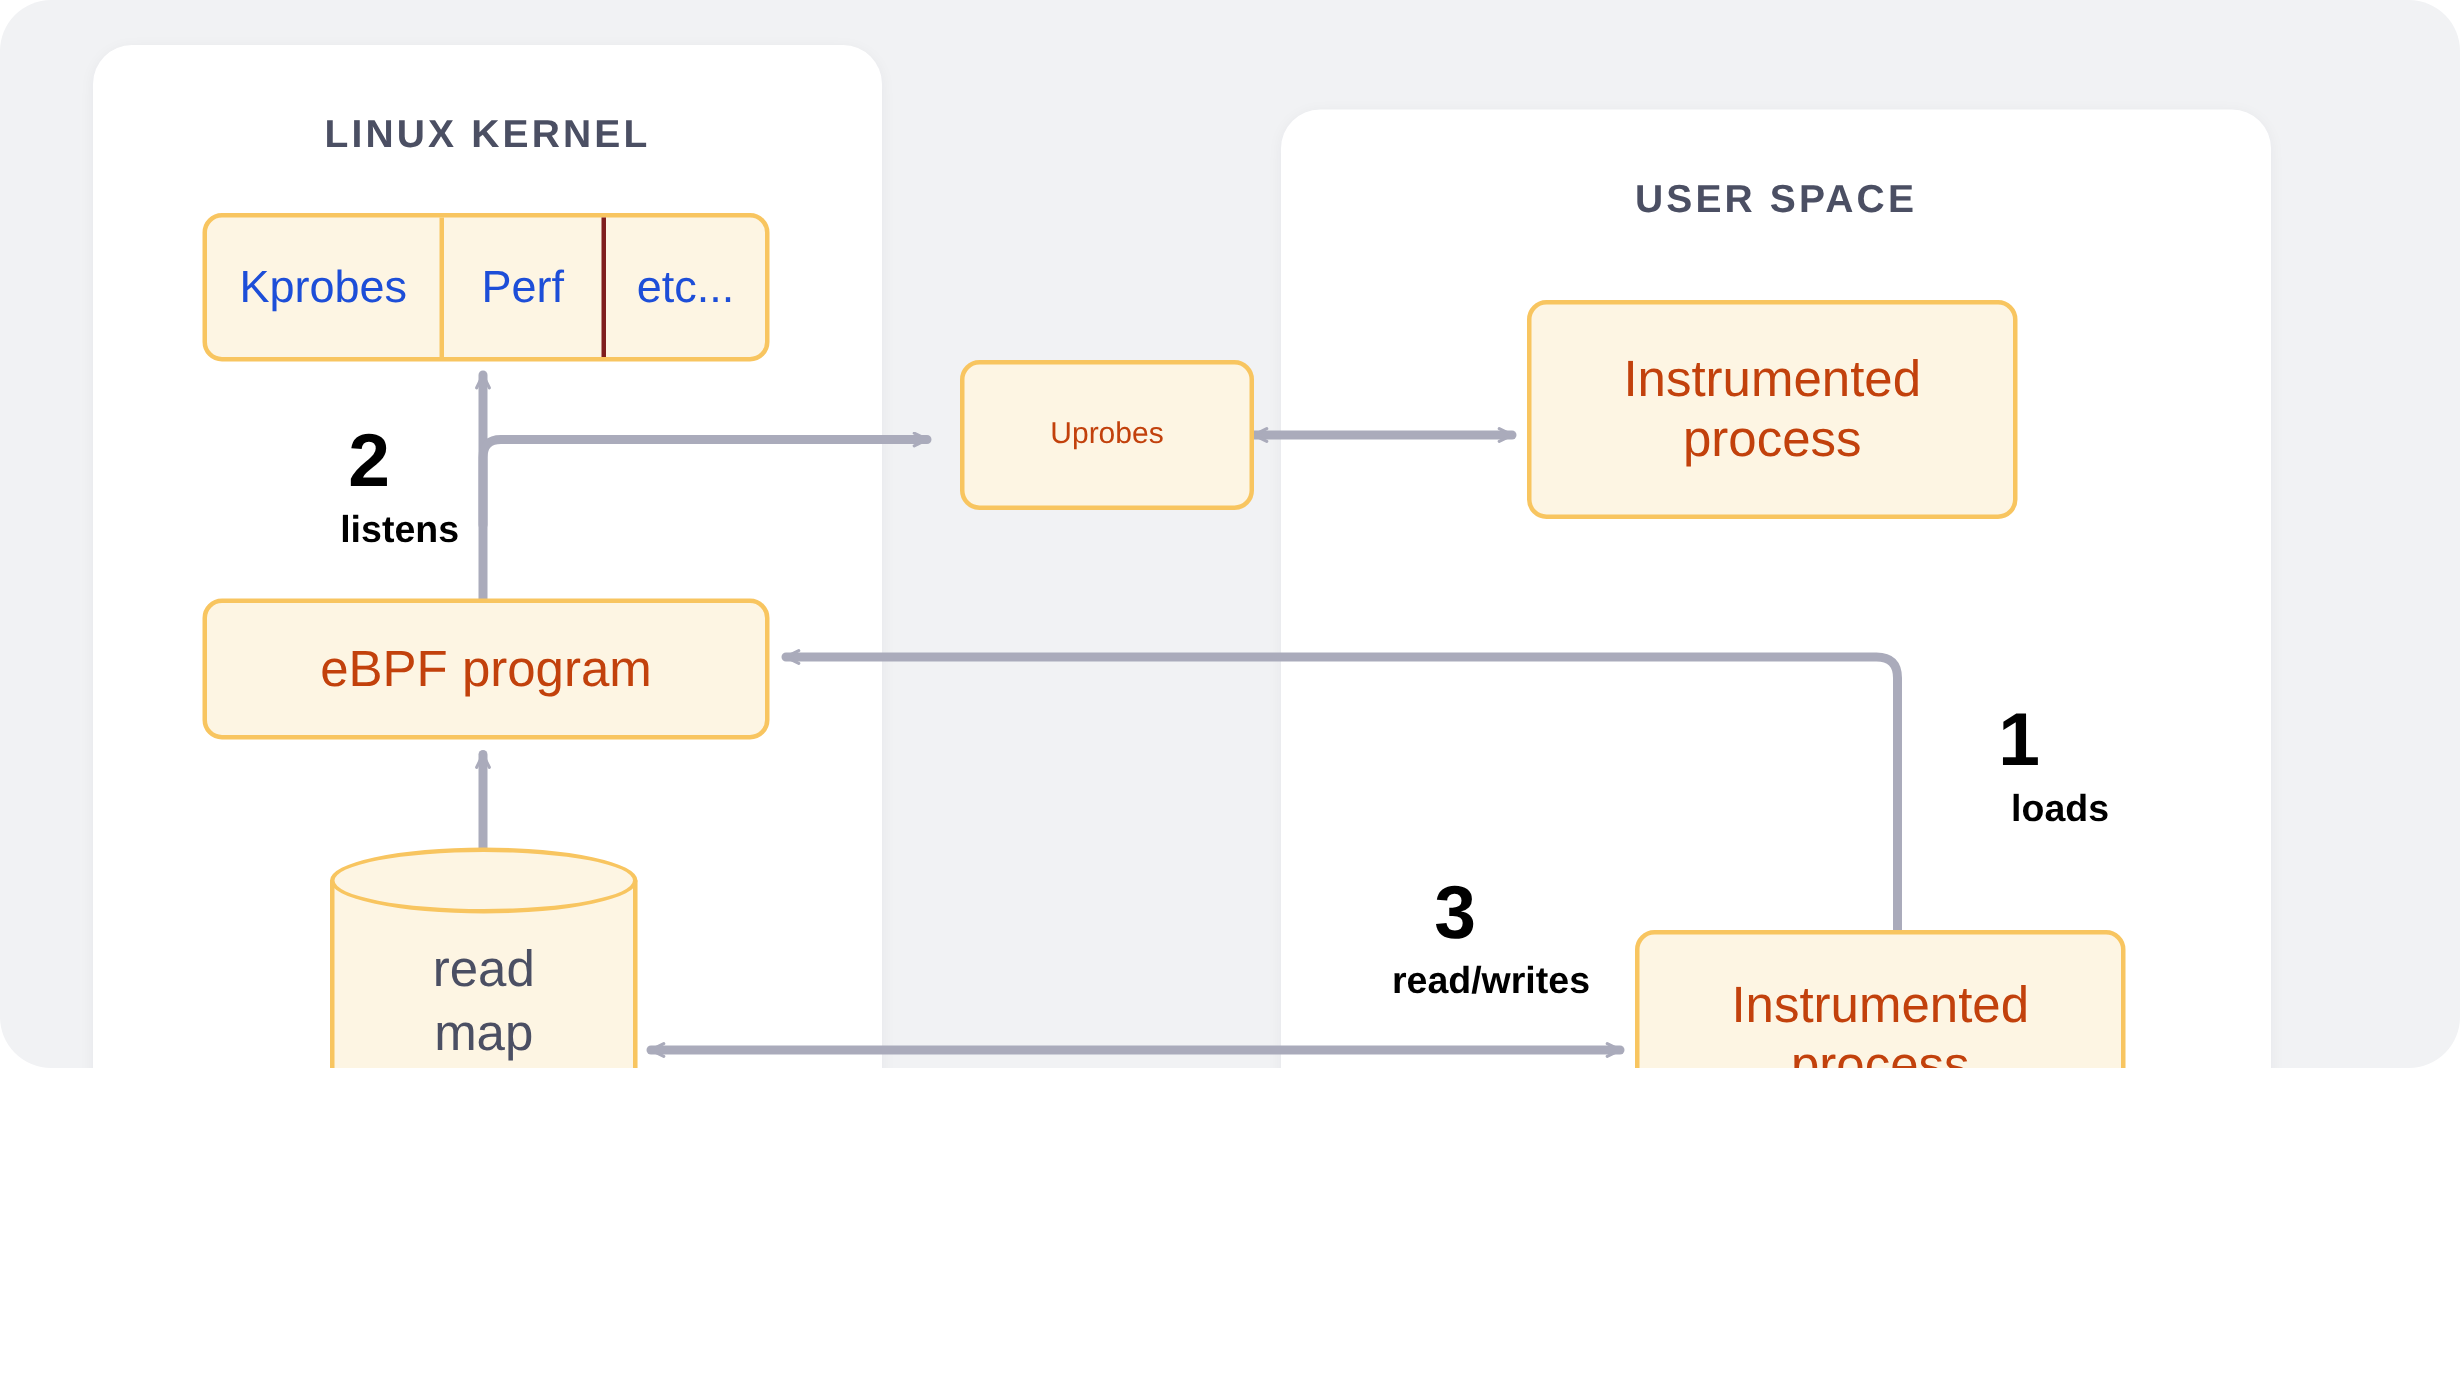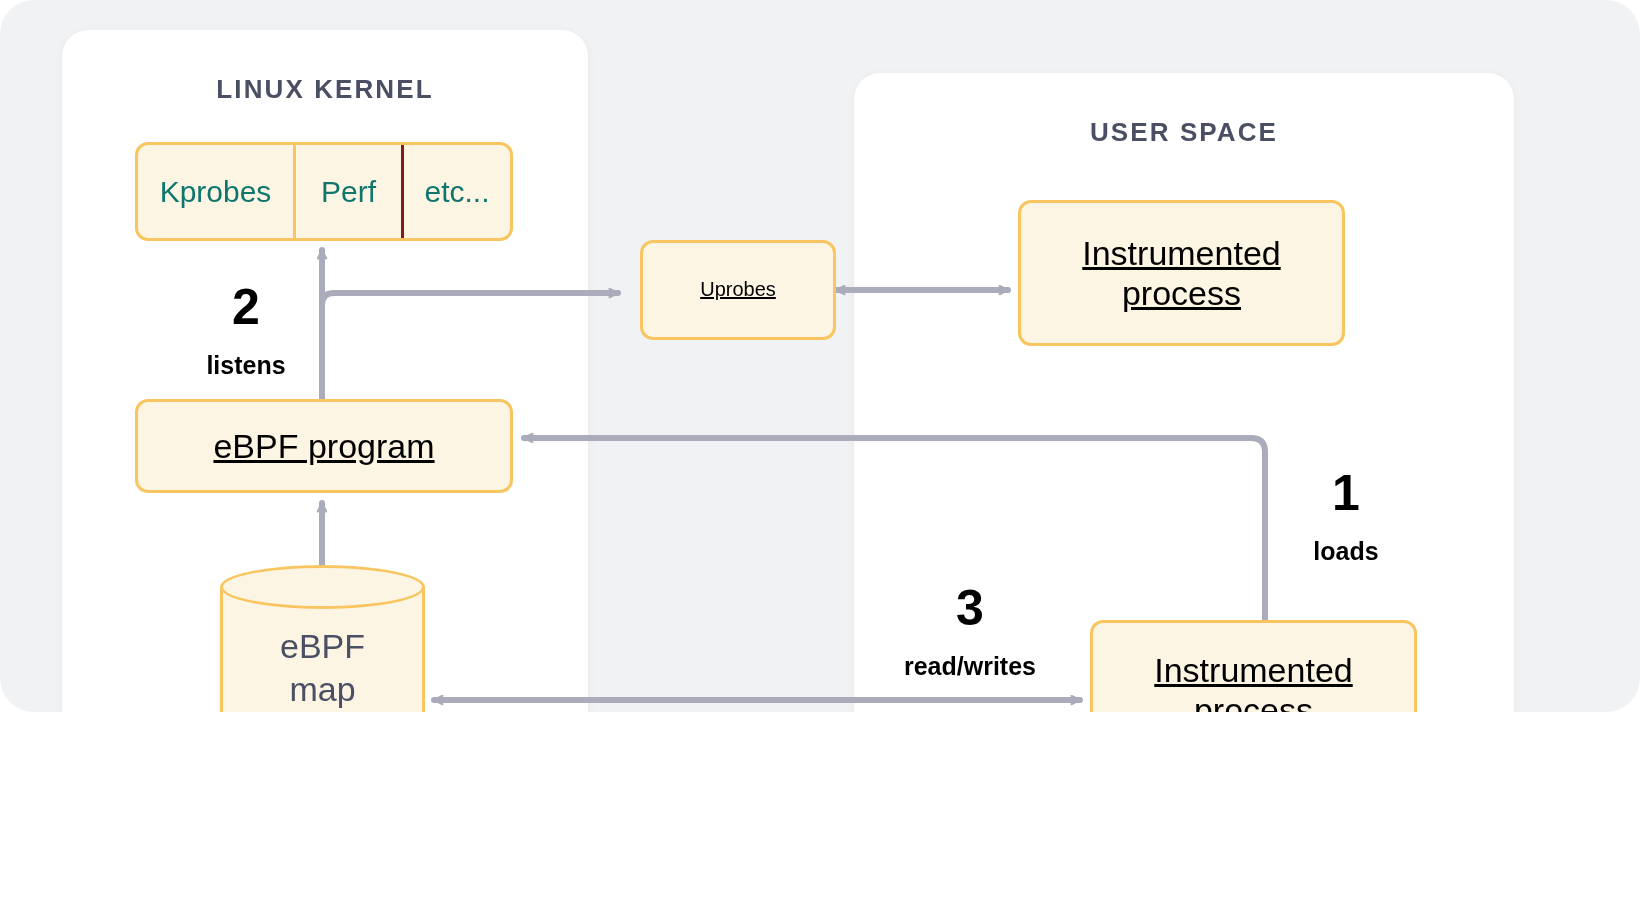--- a/index.html
+++ b/index.html
@@ -46,42 +46,41 @@
   .node {
     position: absolute;
     background: #fdf5e3;
     border: 3px solid #f8c560;
     border-radius: 13px;
     box-sizing: border-box;
     display: flex;
     align-items: center;
     justify-content: center;
     text-align: center;
-    color: #000000;
+    color: #c2410c;
     font-family: "Liberation Sans", sans-serif;
     line-height: 1.18;
-    text-decoration: underline;
   }
 
   
   #probe-strip {
     position: absolute;
     left: 135px; top: 142px;
     width: 378px; height: 99px;
     background: #fdf5e3;
     border: 3px solid #f8c560;
     border-radius: 13px;
     box-sizing: border-box;
     display: flex;
   }
   #probe-strip .cell {
     display: flex;
     align-items: center;
     justify-content: center;
-    color: #0f766e;
+    color: #1d4ed8;
     font-size: 30px;
     box-sizing: border-box;
   }
   #probe-strip .cell-kprobes { width: 158px; border-right: 3px solid #f8c560; }
   #probe-strip .cell-perf    { width: 108px; border-right: 3px solid #7f1d1d; }
   #probe-strip .cell-etc     { width: 106px; }
 
   #node-ebpf-program {
     left: 135px; top: 399px; width: 378px; height: 94px;
     font-size: 34px;
@@ -153,21 +152,22 @@
     display: block;
     font-size: 50px;
     font-weight: 700;
     line-height: 1;
   }
   .step .lab {
     display: block;
     font-size: 25px;
     font-weight: 700;
     line-height: 1.3;
-    margin-top: 17px;
+    margin-top: 5px;
+    text-align: right;
   }
   #step-1 { left: 1286px; top: 468px; width: 120px; }
   #step-2 { left: 186px;  top: 282px; width: 120px; }
   #step-3 { left: 880px;  top: 583px; width: 180px; }
 
   svg.edges {
     position: absolute;
     left: 0; top: 0;
     width: 1640px; height: 920px;
     pointer-events: none;
@@ -217,21 +217,21 @@
 
   <div class="node" id="node-ebpf-program">
     <span>eBPF program</span>
   </div>
 
   <div id="node-ebpf-map">
     <div class="cyl-body"></div>
     <div class="cyl-bottom"></div>
     <div class="cyl-top"></div>
     <div class="cyl-label">
-      <span>eBPF</span><br>
+      <span>read</span><br>
       <span>map</span>
     </div>
   </div>
 
   <div class="node" id="node-uprobes">
     <span>Uprobes</span>
   </div>
 
   <div class="node" id="node-proc-top">
     <span>

